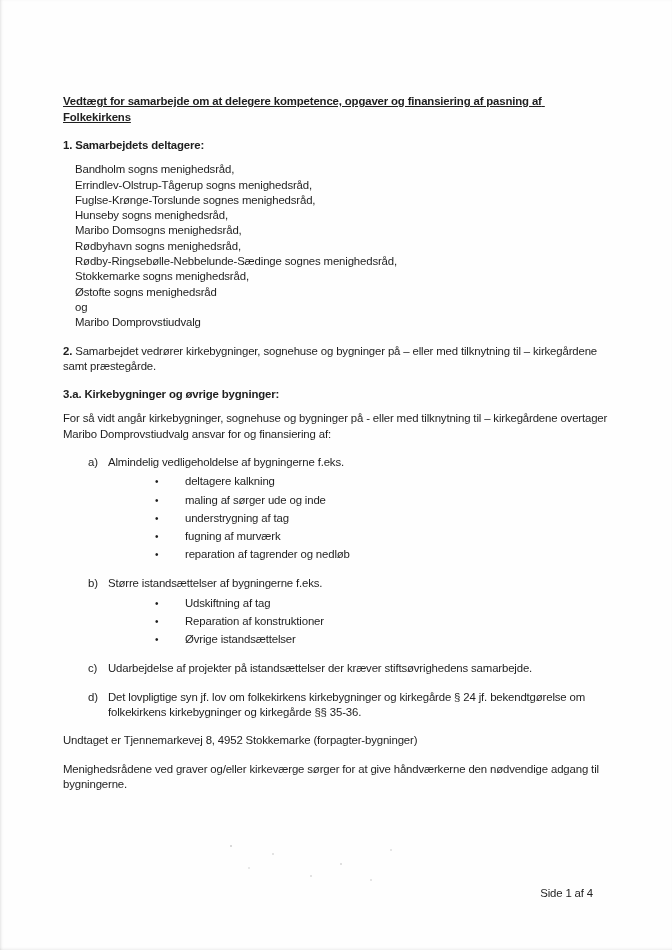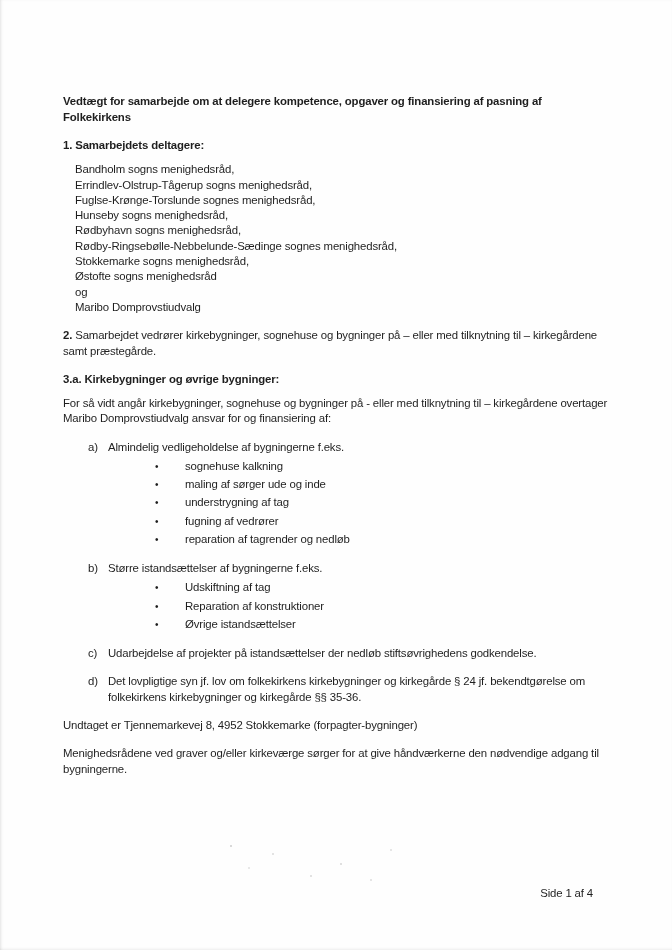--- a/index.html
+++ b/index.html
@@ -35,21 +35,21 @@
   }
   .content {
     position: absolute;
     left: 63px;
     top: 93px;
     width: 546px;
   }
   p { margin: 0 0 13px 0; }
   .bold { font-weight: bold; }
   .title { line-height: 16px; margin-bottom: 13px; }
-  .title .tline { display: block; white-space: pre-wrap; }
+  .title .tline { display: block; white-space: pre-wrap; text-decoration: underline; }
   .h-tight { margin-bottom: 9px; }
   .h3 { margin-bottom: 10px; }
   .plist { margin-bottom: 13px; }
   .pline { line-height: 15.3px; padding-left: 12px; }
   .litem {
     display: flex;
     padding-left: 25px;
     margin: 0;
   }
   .litem .letter { flex: none; width: 20px; }
@@ -79,20 +79,21 @@
       <span class="tline">Vedtægt for samarbejde om at delegere kompetence, opgaver og finansiering af pasning af Folkekirkens</span>
     </p>
 
     <p class="bold h-tight">1. Samarbejdets deltagere:</p>
 
     <div class="plist">
       <div class="pline">Bandholm sogns menighedsråd,</div>
       <div class="pline">Errindlev-Olstrup-Tågerup sogns menighedsråd,</div>
       <div class="pline">Fuglse-Krønge-Torslunde sognes menighedsråd,</div>
       <div class="pline">Hunseby sogns menighedsråd,</div>
+      <div class="pline">Maribo Domsogns menighedsråd,</div>
       <div class="pline">Rødbyhavn sogns menighedsråd,</div>
       <div class="pline">Rødby-Ringsebølle-Nebbelunde-Sædinge sognes menighedsråd,</div>
       <div class="pline">Stokkemarke sogns menighedsråd,</div>
       <div class="pline">Østofte sogns menighedsråd</div>
       <div class="pline">og</div>
       <div class="pline">Maribo Domprovstiudvalg</div>
     </div>
 
     <p><span class="bold">2.</span><span> Samarbejdet vedrører kirkebygninger, sognehuse og bygninger på – eller med tilknytning til – kirkegårdene samt præstegårde.</span></p>
 
@@ -101,33 +102,33 @@
 
     <p>For så vidt angår kirkebygninger, sognehuse og bygninger på - eller med tilknytning til – kirkegårdene overtager Maribo Domprovstiudvalg ansvar for og finansiering af:</p>
 
     <div class="litem">
       <span class="letter">a)</span>
       <span class="ltext">Almindelig vedligeholdelse af bygningerne f.eks.</span>
     </div>
     <div class="bgroup">
       <div class="brow">
         <span class="bdot">•</span>
-        <span>sognehuse kalkning</span>
+        <span>deltagere kalkning</span>
       </div>
       <div class="brow">
         <span class="bdot">•</span>
         <span>maling af sørger ude og inde</span>
       </div>
       <div class="brow">
         <span class="bdot">•</span>
         <span>understrygning af tag</span>
       </div>
       <div class="brow">
         <span class="bdot">•</span>
-        <span>fugning af vedrører</span>
+        <span>fugning af murværk</span>
       </div>
       <div class="brow">
         <span class="bdot">•</span>
         <span>reparation af tagrender og nedløb</span>
       </div>
     </div>
 
     <div class="litem">
       <span class="letter">b)</span>
       <span class="ltext">Større istandsættelser af bygningerne f.eks.</span>
@@ -142,21 +143,21 @@
         <span>Reparation af konstruktioner</span>
       </div>
       <div class="brow">
         <span class="bdot">•</span>
         <span>Øvrige istandsættelser</span>
       </div>
     </div>
 
     <div class="litem solo">
       <span class="letter">c)</span>
-      <span class="ltext">Udarbejdelse af projekter på istandsættelser der nedløb stiftsøvrighedens godkendelse.</span>
+      <span class="ltext">Udarbejdelse af projekter på istandsættelser der kræver stiftsøvrighedens samarbejde.</span>
     </div>
 
     <div class="litem solo">
       <span class="letter">d)</span>
       <span class="ltext">Det lovpligtige syn jf. lov om folkekirkens kirkebygninger og kirkegårde § 24 jf. bekendtgørelse om folkekirkens kirkebygninger og kirkegårde §§ 35-36.</span>
     </div>
 
     <p>Undtaget er Tjennemarkevej 8, 4952 Stokkemarke (forpagter-bygninger)</p>
 
     <p>Menighedsrådene ved graver og/eller kirkeværge sørger for at give håndværkerne den nødvendige adgang til bygningerne.</p>

